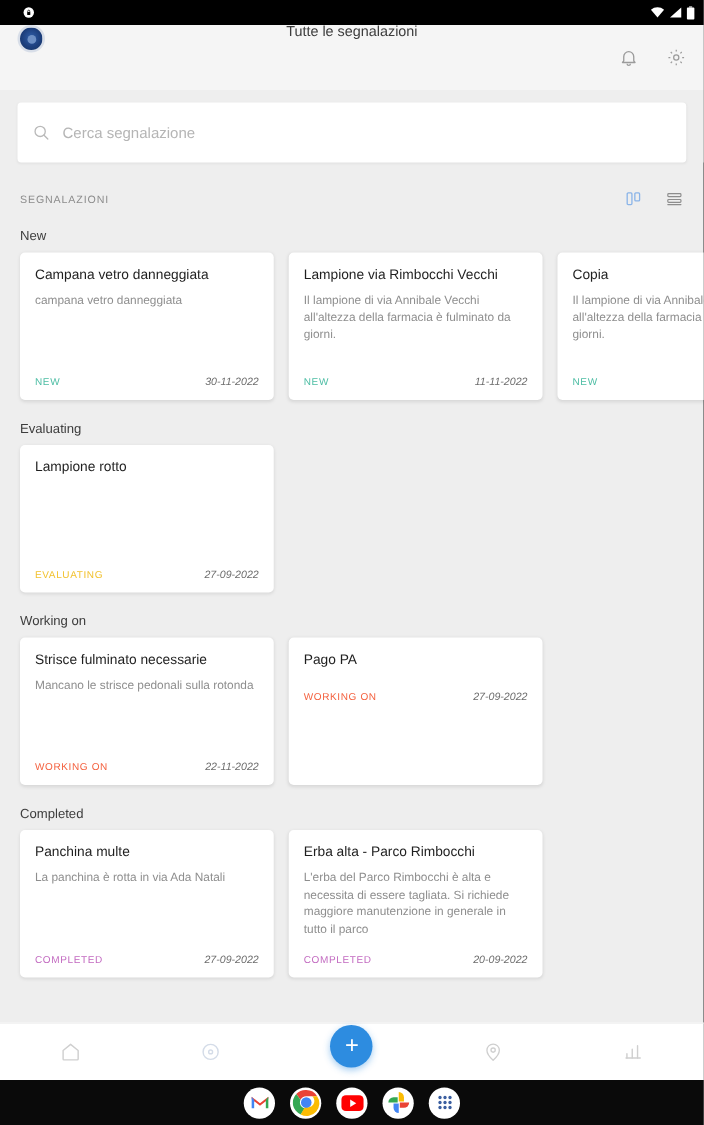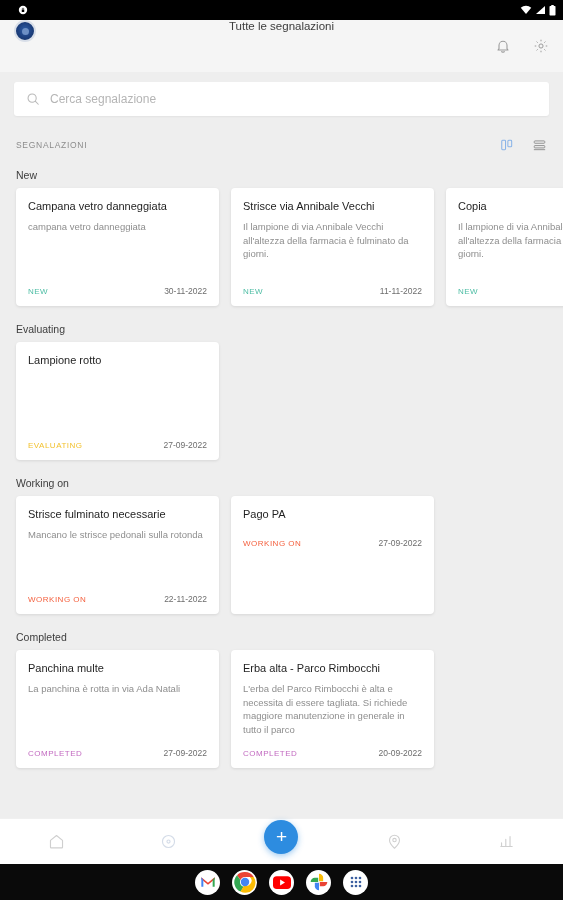--- a/index.html
+++ b/index.html
@@ -49,21 +49,21 @@
     font-size: 11.5px; color: #3c3c3c; pointer-events: none;
   }
   .appbar-actions {
     margin-left: auto; display: flex; align-items: center; gap: 22px;
     position: relative; z-index: 2;
   }
 
   
   .search-wrap { padding: 10px 14px 0 14px; flex: 0 0 auto; background: #eeeeee; }
   .searchbox {
-    height: 34px; background: #fff; border-radius: 3px;
+    height: 48px; background: #fff; border-radius: 3px;
     display: flex; align-items: center; padding: 0 12px; gap: 10px;
     box-shadow: 0 1px 2px rgba(0,0,0,.05);
   }
   .search-input {
     border: none; outline: none; flex: 1; height: 100%;
     font-family: "Liberation Sans", sans-serif; font-size: 12px;
     color: #444; background: transparent;
   }
   .search-input::placeholder { color: #b5b5b5; }
 
@@ -99,21 +99,21 @@
     font-size: 11px; color: #1f1f1f; margin-bottom: 6px; line-height: 1.25;
   }
   .card-desc {
     font-size: 9.5px; color: #8e8e8e; line-height: 1.45; flex: 1 1 auto;
   }
   .card-foot {
     display: flex; align-items: flex-end; justify-content: space-between;
     margin-top: 10px;
   }
   .badge { font-size: 8px; letter-spacing: .5px; }
-  .card-date { font-size: 8.5px; color: #6d6d6d; }
+  .card-date { font-size: 8.5px; color: #6d6d6d; font-style: italic; }
 
   
   .bottomnav {
     flex: 0 0 46px; height: 46px; background: #fff;
     display: flex; align-items: center; justify-content: space-around;
     position: relative; border-top: 1px solid #f0f0f0;
   }
   .navitem { display: flex; align-items: center; justify-content: center; width: 52px; height: 46px; }
   .fab {
     width: 34px; height: 34px; border-radius: 50%;
@@ -212,21 +212,21 @@
         <div class="cards-row">
           <div class="card">
             <div class="card-title">Campana vetro danneggiata</div>
             <div class="card-desc">campana vetro danneggiata</div>
             <div class="card-foot">
               <span class="badge" style="color: rgb(77, 189, 164);">NEW</span>
               <span class="card-date">30-11-2022</span>
             </div>
           </div>
           <div class="card">
-            <div class="card-title">Strisce via Annibale Vecchi</div>
+            <div class="card-title">Lampione via Rimbocchi Vecchi</div>
             <div class="card-desc">Il lampione di via Annibale Vecchi all'altezza della farmacia è fulminato da giorni.</div>
             <div class="card-foot">
               <span class="badge" style="color: rgb(77, 189, 164);">NEW</span>
               <span class="card-date">11-11-2022</span>
             </div>
           </div>
           <div class="card">
             <div class="card-title">Copia</div>
             <div class="card-desc">Il lampione di via Annibale Vecchi all'altezza della farmacia è fulminato da giorni.</div>
             <div class="card-foot">

